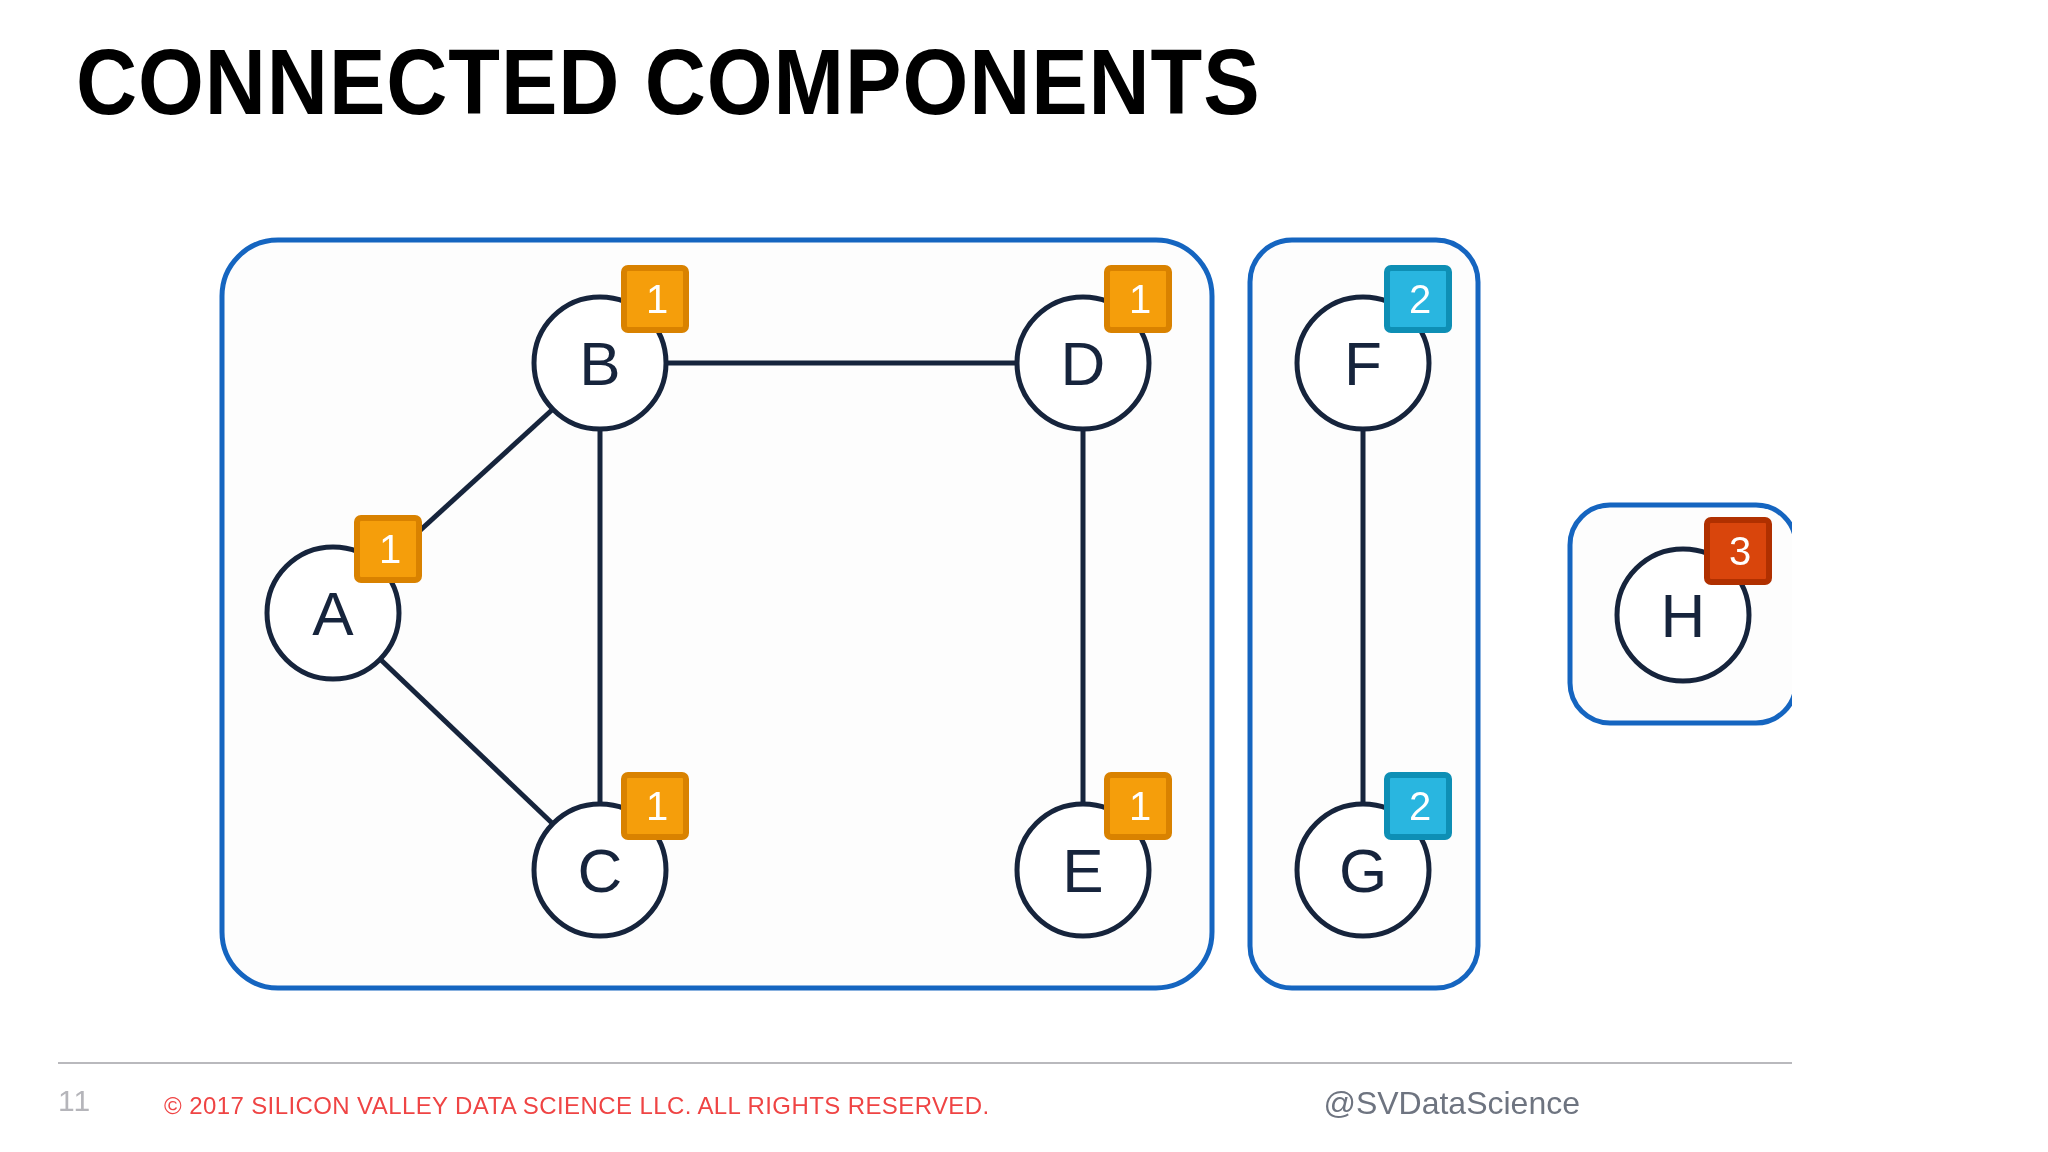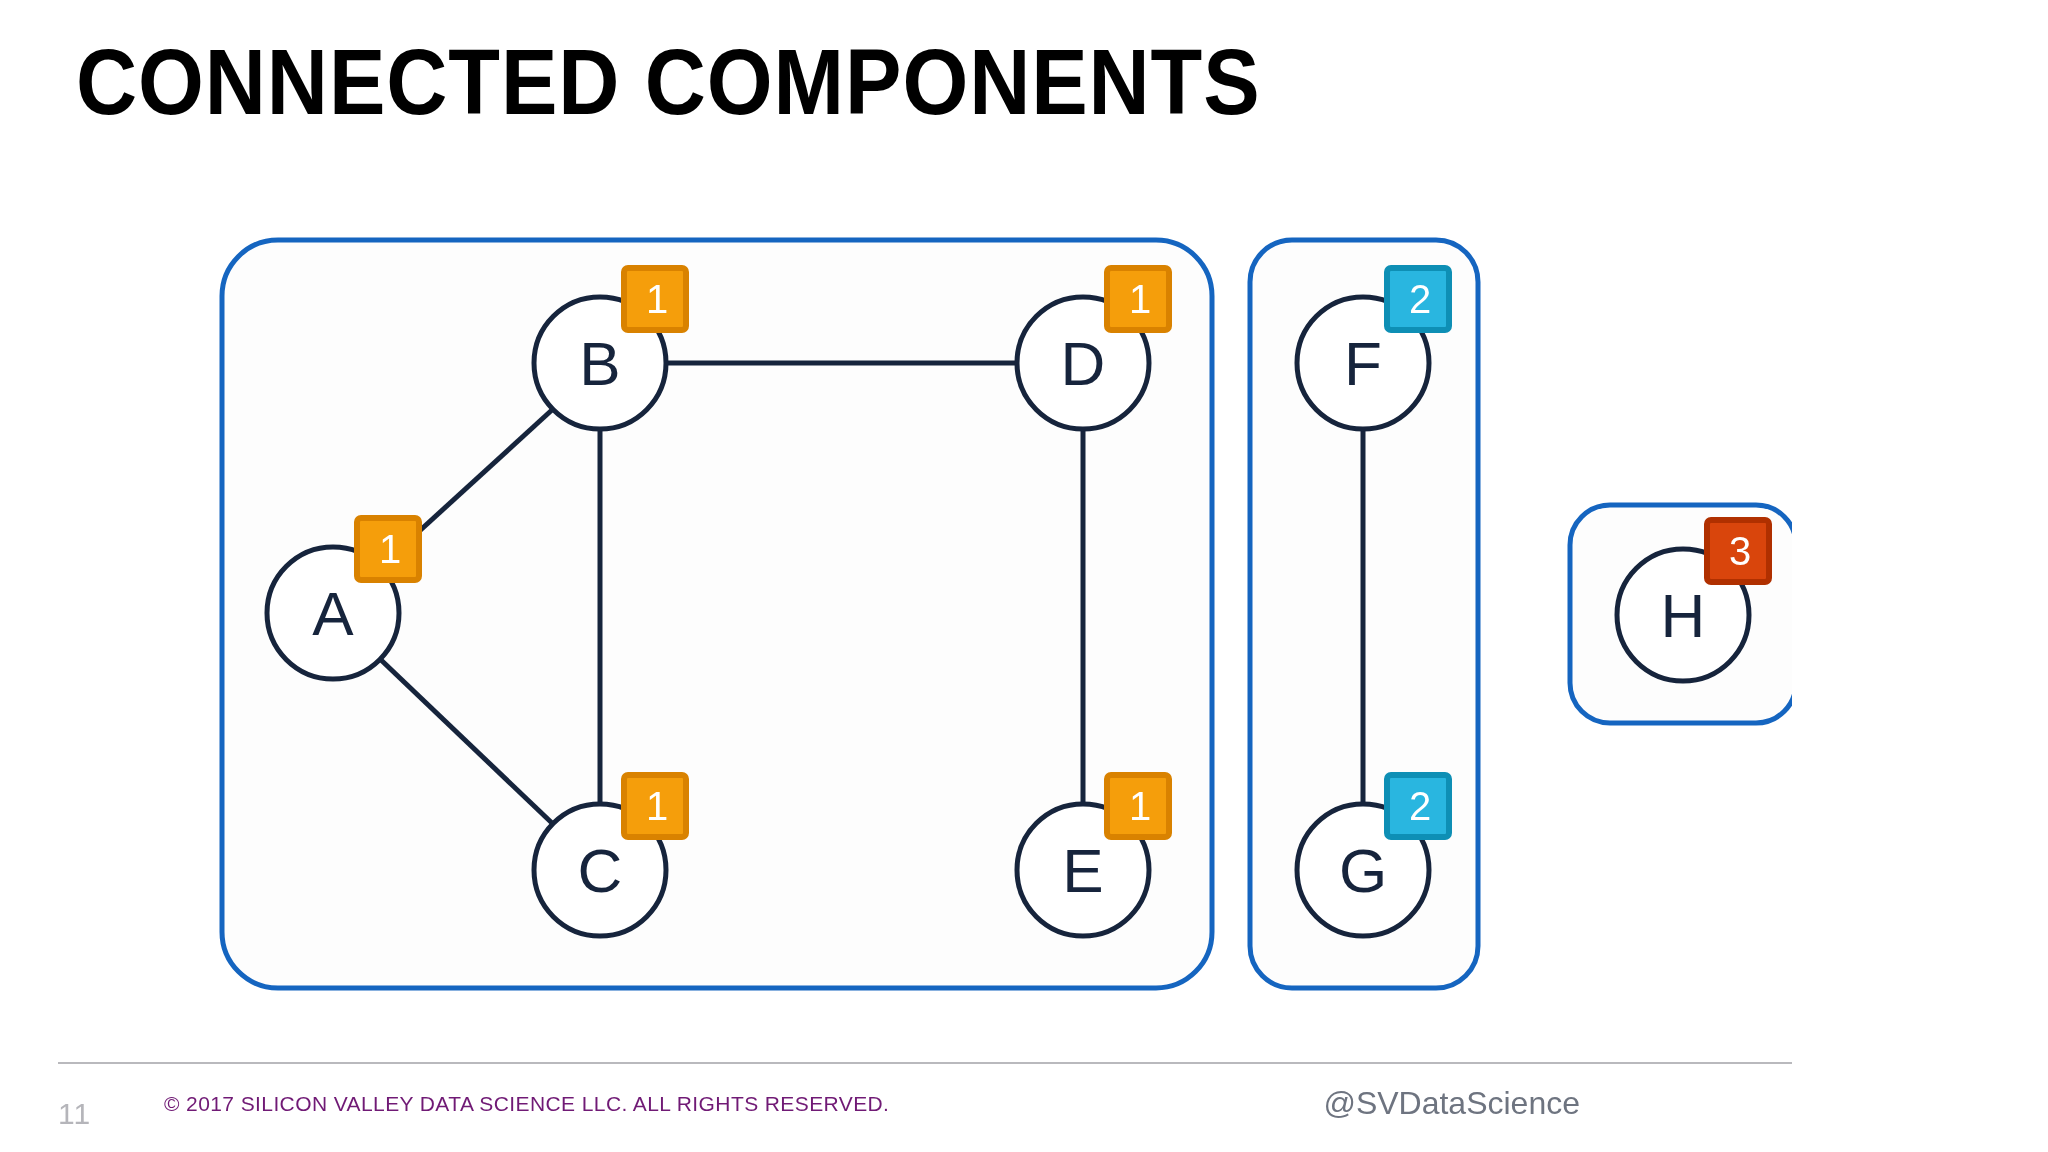--- a/index.html
+++ b/index.html
@@ -54,28 +54,27 @@
     background: #b9b9bd;
   }
   #page-number {
     position: absolute;
     left: 58px;
     top: 1084px;
     font-size: 30px;
     color: #b5b5ba;
     letter-spacing: 1px;
     font-family: "Liberation Sans", sans-serif;
-    margin-top: 13px;
   }
   #copyright {
     position: absolute;
     left: 164px;
     top: 1092px;
-    font-size: 21px;
-    color: #701a75;
+    font-size: 24px;
+    color: #ef4444;
     letter-spacing: 0.4px;
     font-family: "Liberation Sans", sans-serif;
     white-space: nowrap;
   }
   #twitter-handle {
     position: absolute;
     right: 212px;
     top: 1085px;
     font-size: 32px;
     color: #6e7480;

